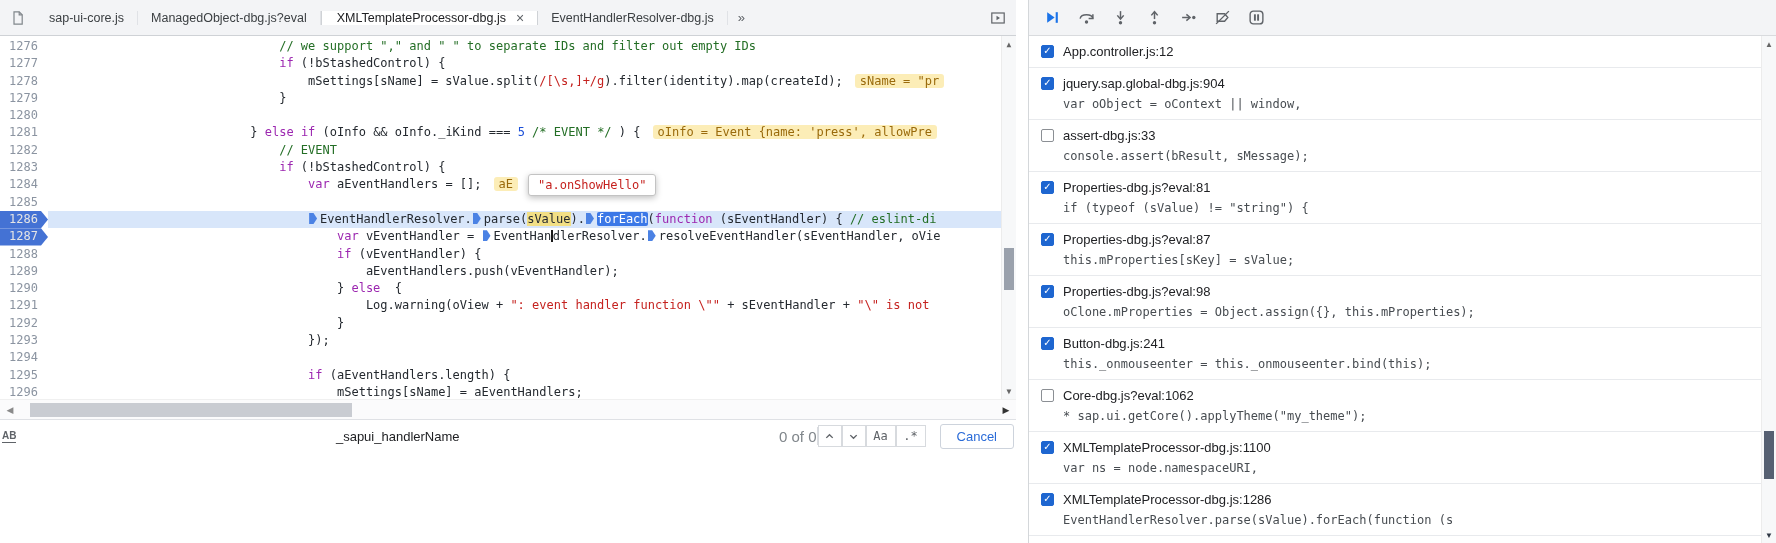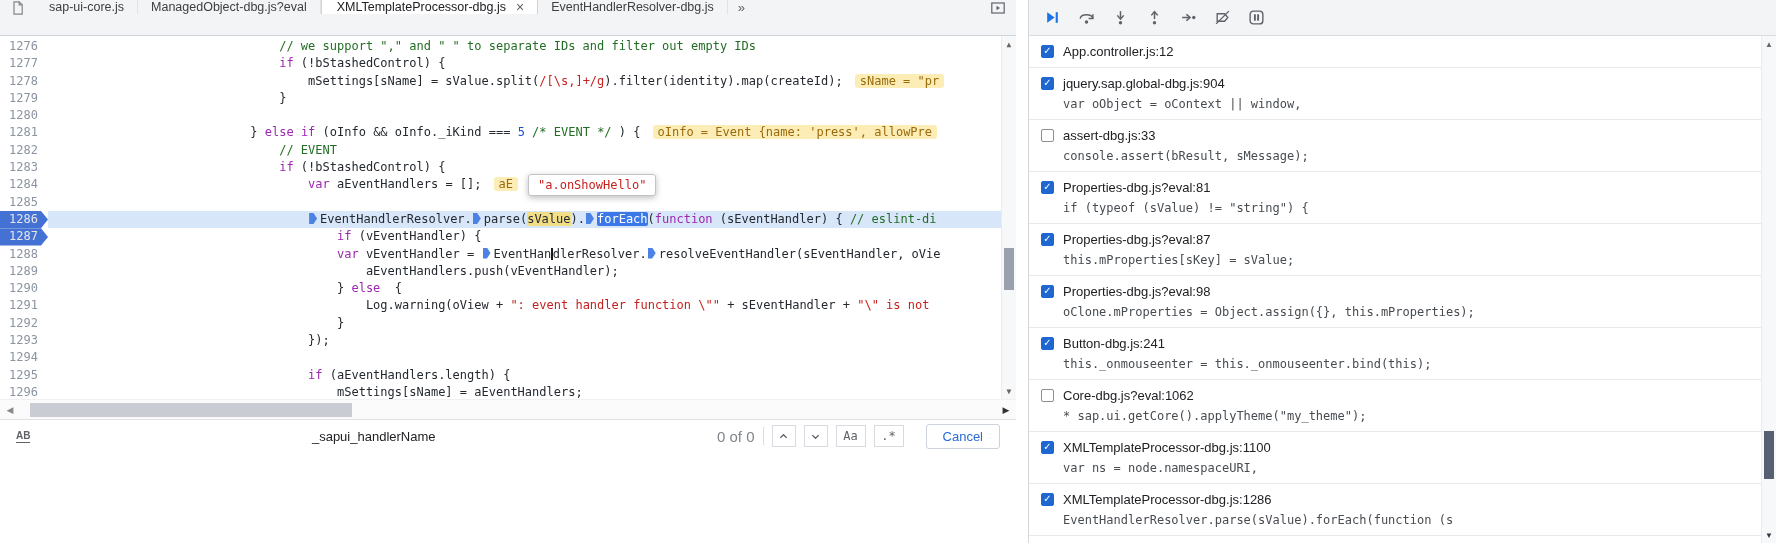--- a/index.html
+++ b/index.html
@@ -4,21 +4,21 @@
 <style>
   * { box-sizing: border-box; }
   body { margin:0; width:1776px; height:543px; overflow:hidden; background:#fff; font-family:"Liberation Sans",sans-serif; }
   .app { display:flex; width:1776px; height:543px; }
 
   
   .left { width:1016px; flex:none; display:flex; flex-direction:column; min-width:0; }
   .gap { width:12px; flex:none; background:#fff; }
   .right { flex:1; border-left:1px solid #d4d7da; display:flex; flex-direction:column; min-width:0; background:#fff; }
 
-  .tabbar { height:36px; flex:none; background:#f3f4f6; border-bottom:1px solid #cfd2d6; display:flex; align-items:flex-start; font-size:12.5px; color:#3c4043; }
+  .tabbar { height:36px; flex:none; background:#f3f4f6; border-bottom:1px solid #cfd2d6; display:flex; align-items:center; font-size:12.5px; color:#3c4043; }
   .tbtn { width:36px; display:flex; align-items:center; justify-content:center; cursor:pointer; }
   .tbtn svg { width:16px; height:16px; }
   .tab { display:flex; align-items:center; padding:0 13px; border-right:1px solid #e0e2e6; white-space:nowrap; cursor:pointer; }
   .tab.active { background:#fff; border-left:1px solid #cfd2d6; border-right:1px solid #cfd2d6; margin-bottom:-1px; color:#202124;padding-left:15px; }
   .tclose { margin-left:10px; color:#5f6368; font-size:14px; line-height:1; }
   .toverflow { display:flex; align-items:center; padding:0 10px; color:#5f6368; font-size:13px; cursor:pointer; }
   .tspace { flex:1; }
 
   .editor { position:relative; height:363px; flex:none; display:flex; overflow:hidden; font:12px "DejaVu Sans Mono",monospace; background:#fff; }
   .gutter { width:48px; flex:none; padding-top:2px; }
@@ -40,21 +40,21 @@
   .sarrow { height:16px; display:flex; align-items:center; justify-content:center; color:#666; font-size:8px; cursor:pointer; }
   .vscroll .down { position:absolute; bottom:0; left:0; right:0; }
   .vthumb { position:absolute; left:2px; right:2px; top:212px; height:42px; background:#9aa1ac; cursor:pointer; }
 
   .hscroll { height:20px; flex:none; position:relative; background:#fbfbfc; border-top:1px solid #f0f0f0; }
   .harrow { position:absolute; top:0; bottom:0; width:20px; display:flex; align-items:center; justify-content:center; font-size:9px; cursor:pointer; }
   .harrow.l { left:0; color:#8a8a8a; }
   .harrow.r { right:0; color:#333; }
   .hthumb { position:absolute; left:30px; width:322px; top:3px; height:14px; background:#c9ccd2; cursor:pointer; }
 
-  .searchbar { height:33px; flex:none; border-top:1px solid #dfe1e5; display:flex; align-items:center; padding:0 16px; gap:8px; font-size:13px; background:#fff; }
+  .searchbar { height:33px; flex:none; border-top:1px solid #dfe1e5; display:flex; align-items:center; padding:0 2px; gap:0; font-size:13px; background:#fff; }
   .sicon { font-size:10px; font-weight:bold; color:#5f6368; border-bottom:1px solid #5f6368; padding-bottom:1px; }
   .sinput { flex:1; border:none; outline:none; font:13px "Liberation Sans",sans-serif; color:#202124; background:transparent;text-align:center; }
   .sres { color:#80868b; font-size:15px; white-space:nowrap; }
   .sdiv { width:1px; height:18px; background:#dadce0; }
   .sbtn { background:#fff; border:1px solid #d7dade; border-radius:0; width:24px; height:22px; display:flex; align-items:center; justify-content:center; color:#5f6368; font-size:12px; padding:0; cursor:pointer; }
   .sbtn.txt { width:30px; font-family:"DejaVu Sans Mono",monospace; }
   .sbtn svg { width:11px; height:11px; }
   .cancel { margin-left:14px; background:#fff; border:1px solid #cdd3dc; border-radius:3px; color:#2a6bd8; font-size:13px; padding:4px 16px; cursor:pointer; }
 
   .statusbar { flex:1; border-top:1px solid #e4e6e9; display:flex; align-items:flex-start; padding:7px 10px 0 10px; font-size:12px; color:#46494d; background:#fff; }
@@ -143,22 +143,22 @@
           <div class="row"><span>                                </span><span class="tk-k">if</span><span class="tk-p"> (!bStashedControl) {</span></div>
           <div class="row"><span>                                    </span><span class="tk-p">mSettings[sName] = sValue.split(</span><span class="tk-r">/[\s,]+/g</span><span class="tk-p">).filter(identity).map(createId);</span><span class="anno">sName = "pr</span></div>
           <div class="row"><span>                                </span><span class="tk-p">}</span></div>
           <div class="row"><span></span></div>
           <div class="row"><span>                            </span><span class="tk-p">} </span><span class="tk-k">else</span><span class="tk-p"> </span><span class="tk-k">if</span><span class="tk-p"> (oInfo &amp;&amp; oInfo._iKind === </span><span class="tk-num">5</span><span class="tk-p"> </span><span class="tk-c">/* EVENT */</span><span class="tk-p"> ) {</span><span class="anno">oInfo = Event {name: 'press', allowPre</span></div>
           <div class="row"><span>                                </span><span class="tk-c">// EVENT</span></div>
           <div class="row"><span>                                </span><span class="tk-k">if</span><span class="tk-p"> (!bStashedControl) {</span></div>
           <div class="row"><span>                                    </span><span class="tk-k">var</span><span class="tk-p"> aEventHandlers = [];</span><span class="anno">aE</span></div>
           <div class="row"><span></span></div>
           <div class="row cur"><span>                                    </span><span class="tk-m"></span><span class="tk-p">EventHandlerResolver.</span><span class="tk-m"></span><span class="tk-p">parse(</span><span class="tk-y">sValue</span><span class="tk-p">).</span><span class="tk-m"></span><span class="tk-b">forEach</span><span class="tk-p">(</span><span class="tk-k">function</span><span class="tk-p"> (sEventHandler) { </span><span class="tk-c">// eslint-di</span></div>
+          <div class="row"><span>                                        </span><span class="tk-k">var</span><span class="tk-p"> vEventHandler = </span><span class="tk-m"></span><span class="tk-p">EventHan</span><span class="tk-t"></span><span class="tk-p">dlerResolver.</span><span class="tk-m"></span><span class="tk-p">resolveEventHandler(sEventHandler, oVie</span></div>
           <div class="row"><span>                                        </span><span class="tk-k">if</span><span class="tk-p"> (vEventHandler) {</span></div>
-          <div class="row"><span>                                        </span><span class="tk-k">var</span><span class="tk-p"> vEventHandler = </span><span class="tk-m"></span><span class="tk-p">EventHan</span><span class="tk-t"></span><span class="tk-p">dlerResolver.</span><span class="tk-m"></span><span class="tk-p">resolveEventHandler(sEventHandler, oVie</span></div>
           <div class="row"><span>                                            </span><span class="tk-p">aEventHandlers.push(vEventHandler);</span></div>
           <div class="row"><span>                                        </span><span class="tk-p">} </span><span class="tk-k">else</span><span class="tk-p">  {</span></div>
           <div class="row"><span>                                            </span><span class="tk-p">Log.warning(oView + </span><span class="tk-s">": event handler function \""</span><span class="tk-p"> + sEventHandler + </span><span class="tk-s">"\" is not</span></div>
           <div class="row"><span>                                        </span><span class="tk-p">}</span></div>
           <div class="row"><span>                                    </span><span class="tk-p">});</span></div>
           <div class="row"><span></span></div>
           <div class="row"><span>                                    </span><span class="tk-k">if</span><span class="tk-p"> (aEventHandlers.length) {</span></div>
           <div class="row"><span>                                        </span><span class="tk-p">mSettings[sName] = aEventHandlers;</span></div>
         </div>
       <div class="tooltip">"a.onShowHello"</div>

